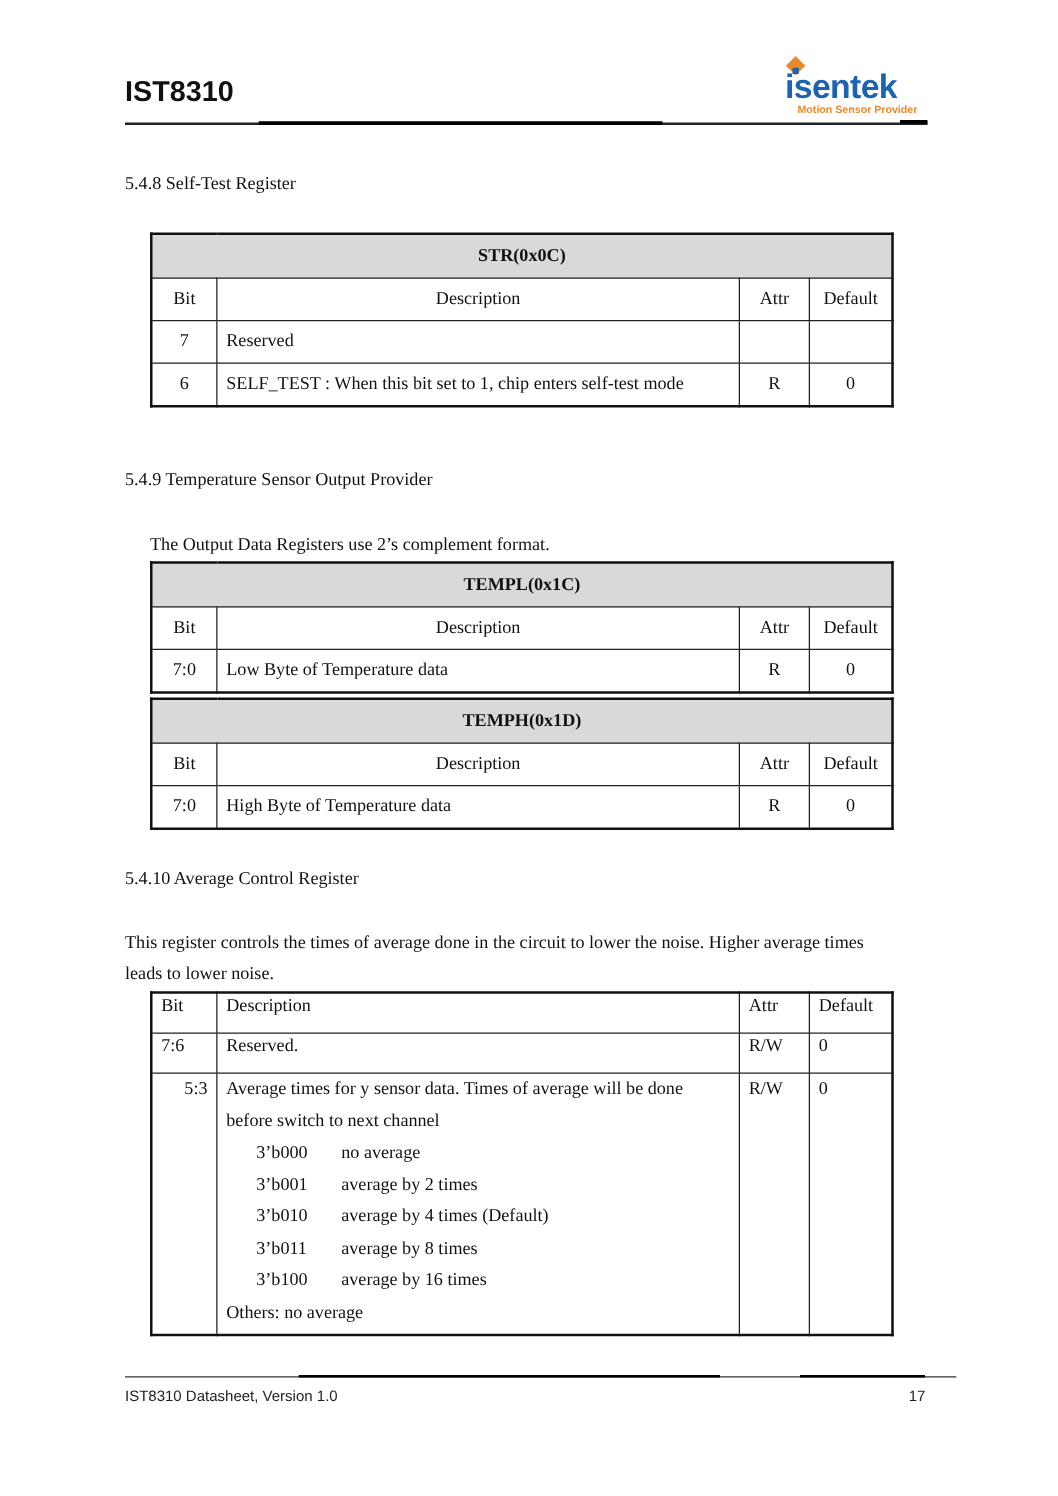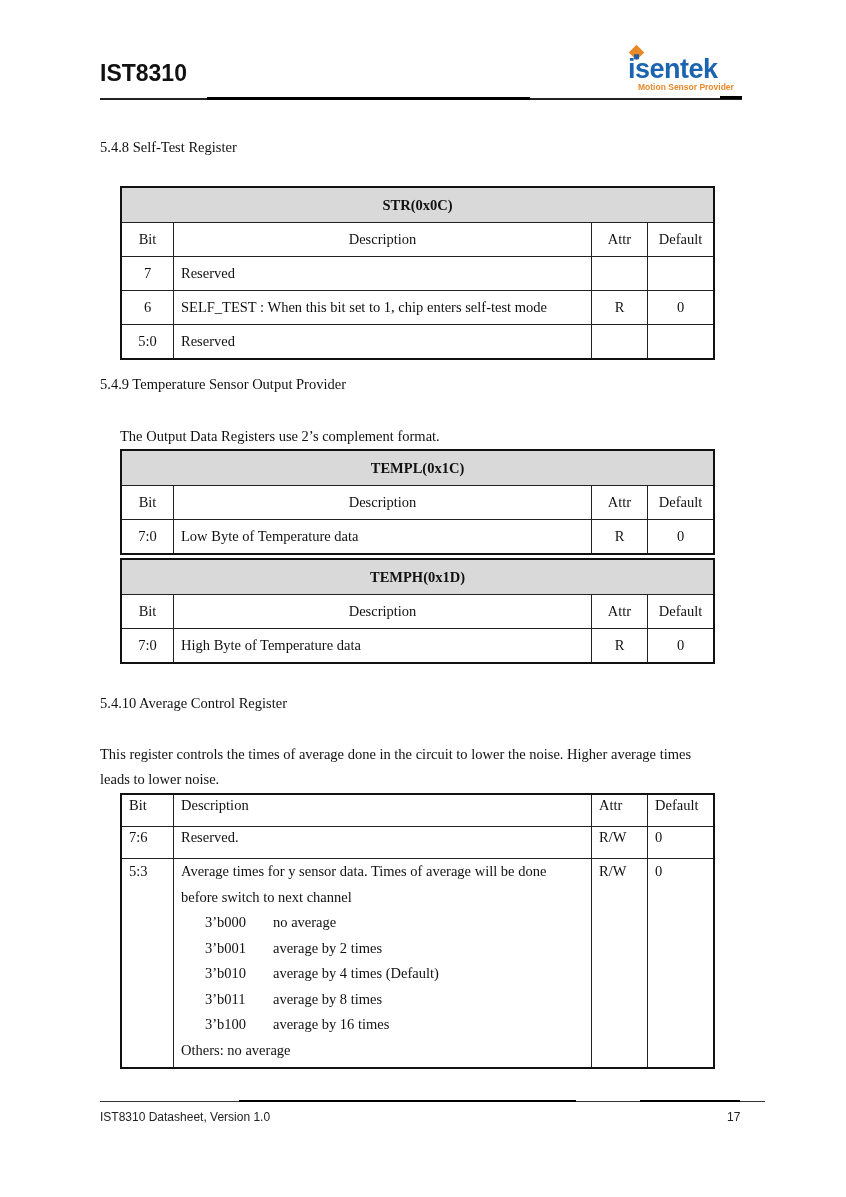--- a/index.html
+++ b/index.html
@@ -73,26 +73,20 @@
     <td class="left">Reserved</td>
     <td class="c"></td>
     <td class="c"></td>
   </tr>
   <tr>
     <td class="c">6</td>
     <td class="left">SELF_TEST : When this bit set to 1, chip enters self-test mode</td>
     <td class="c">R</td>
     <td class="c">0</td>
   </tr>
-  <tr>
-    <td class="c">5:0</td>
-    <td class="left">Reserved</td>
-    <td class="c"></td>
-    <td class="c"></td>
-  </tr>
 </tbody>
   </table>
 
 <div class="abs section-title" style="left:100px; top:376px;">5.4.9 Temperature Sensor Output Provider</div>
 <div class="abs para" style="left:100px; top:424px;margin-left:20px;">The Output Data Registers use 2’s complement format.</div>
 
 <table class="reg" style="top:449px;">
   <tbody>
       <tr class="title-row">
         <td colspan="4">TEMPL(0x1C)</td>
@@ -144,21 +138,21 @@
     <td class="col-attr">Attr</td>
     <td class="col-def">Default</td>
   </tr>
   <tr>
     <td>7:6</td>
     <td>Reserved.</td>
     <td>R/W</td>
     <td>0</td>
   </tr>
   <tr>
-    <td style="padding-top:4px;">5:3</td>
+    <td style="padding-top:4px;text-align:right;">5:3</td>
     <td style="padding-top:0;">
       <div class="desc-line">Average times for y sensor data. Times of average will be done</div>
       <div class="desc-line">before switch to next channel</div>
       <div class="desc-line"><span class="opt">3’b000</span><span>no average</span></div>
       <div class="desc-line"><span class="opt">3’b001</span><span>average by 2 times</span></div>
       <div class="desc-line"><span class="opt">3’b010</span><span>average by 4 times (Default)</span></div>
       <div class="desc-line"><span class="opt">3’b011</span><span>average by 8 times</span></div>
       <div class="desc-line"><span class="opt">3’b100</span><span>average by 16 times</span></div>
       <div class="desc-line">Others: no average</div>
     </td>

